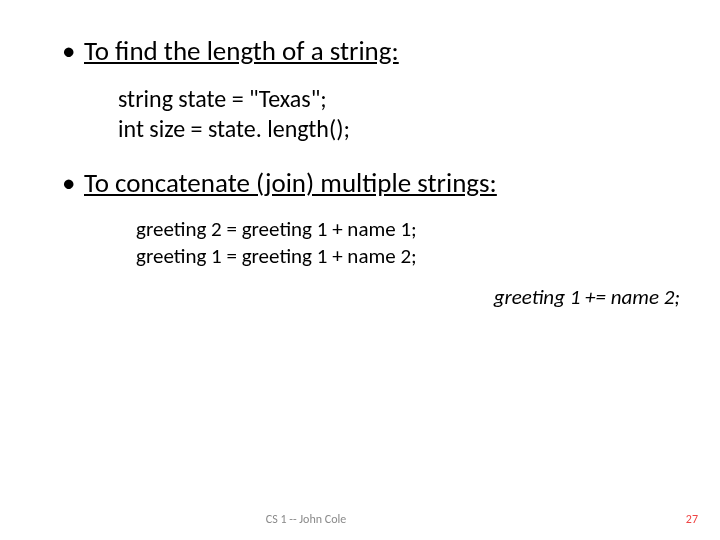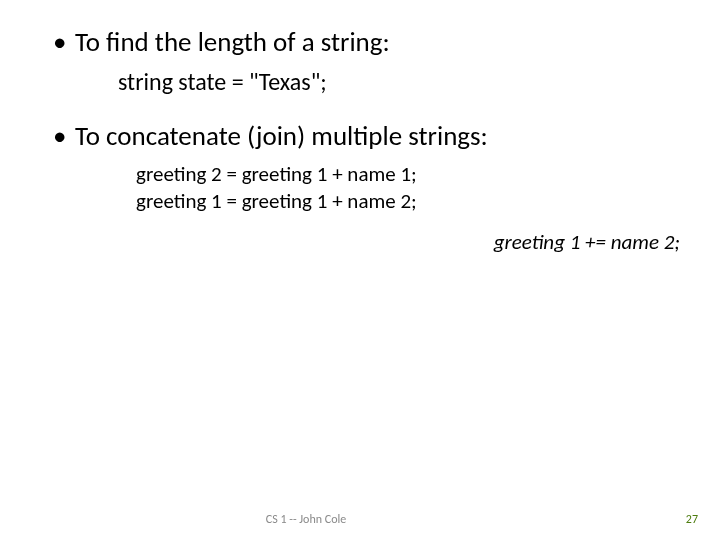--- a/index.html
+++ b/index.html
@@ -26,21 +26,22 @@
     margin: 0 0 18px 0;
     font-weight: 400;
   }
   .title .mono {
     font-family: "Courier New", Courier, monospace;
     font-weight: bold;
   }
   ul.bullets {
     list-style: none;
     padding: 0;
-    margin: 7px;
+    margin: 16px;
+    text-decoration: underline;
   }
   ul.bullets > li {
     position: relative;
     padding-left: 28px;
     font-size: 27px;
     line-height: 1.25;
     margin-bottom: 8px;
   }
   ul.bullets > li::before {
     content: "•";
@@ -77,35 +78,36 @@
     width: 612px;
     text-align: center;
     font-size: 12px;
     color: #8a8a8a;
   }
   .footer-right {
     position: absolute;
     bottom: 14px;
     right: 22px;
     font-size: 12px;
-    color: #4d7c0f;
+    color: #ef4444;
   }
 </style>
 </head>
 <body>
 
 <div class="slide">
 
 
   <ul class="bullets">
     <li>To find the length of a string:</li>
   </ul>
 
   <div class="codeblock">
     <div>string state = "Texas";</div>
+    <div>int size = state. length();</div>
   </div>
 
   <ul class="bullets">
     <li>To concatenate (join) multiple strings:</li>
   </ul>
 
   <div class="codeblock2">
     <div>greeting 2 = greeting 1 + name 1;</div>
     <div>greeting 1 = greeting 1 + name 2;</div>
   </div>

